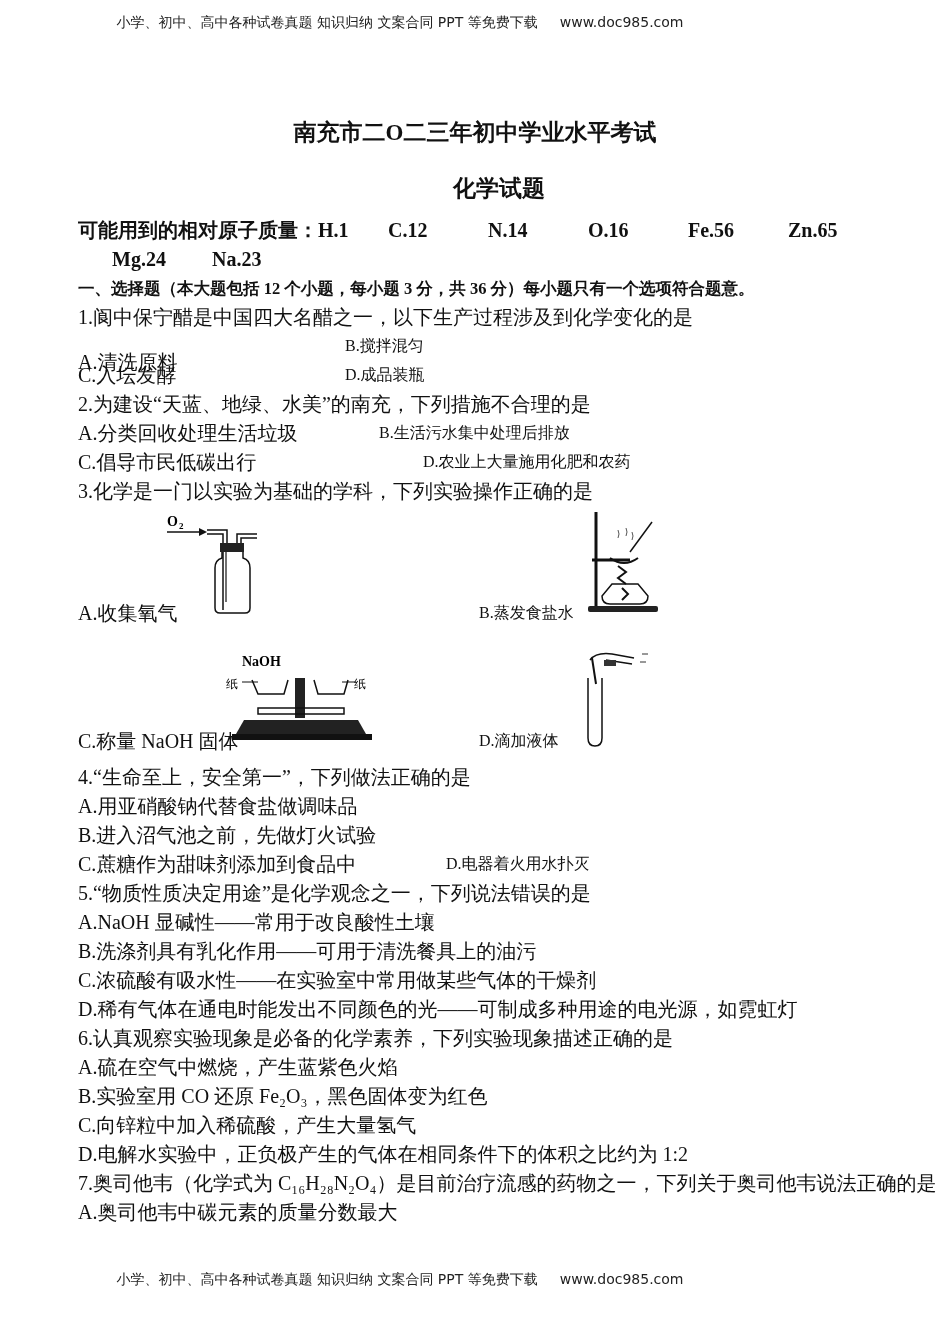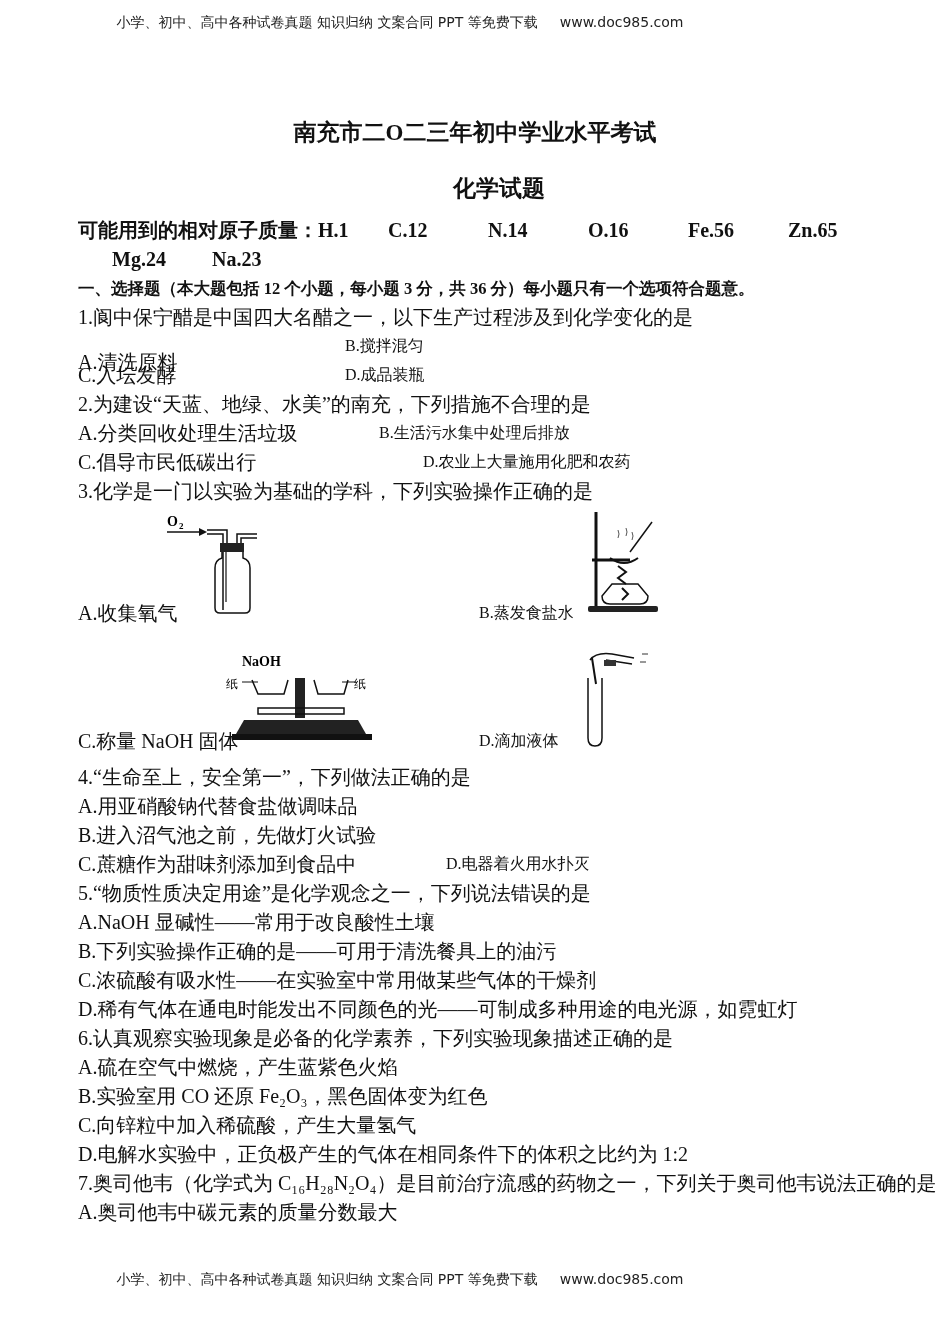--- a/index.html
+++ b/index.html
@@ -100,21 +100,21 @@
 <div class="col2" style="top:731px; left:479px;">D.滴加液体</div>
 
 <div class="line" style="top:767px;">4.“生命至上，安全第一”，下列做法正确的是</div>
 <div class="line" style="top:796px;text-align:right;">A.用亚硝酸钠代替食盐做调味品</div>
 <div class="line" style="top:825px;">B.进入沼气池之前，先做灯火试验</div>
 <div class="line" style="top:854px;">C.蔗糖作为甜味剂添加到食品中</div>
 <div class="col2" style="top:854px; left:446px;">D.电器着火用水扑灭</div>
 
 <div class="line" style="top:883px;">5.“物质性质决定用途”是化学观念之一，下列说法错误的是</div>
 <div class="line" style="top:912px;">A.NaOH 显碱性——常用于改良酸性土壤</div>
-<div class="line" style="top:941px;">B.下列实验操作正确的是——可用于清洗餐具上的油污</div>
+<div class="line" style="top:941px;">B.洗涤剂具有乳化作用——可用于清洗餐具上的油污</div>
 <div class="line" style="top:970px;">C.浓硫酸有吸水性——在实验室中常用做某些气体的干燥剂</div>
 <div class="line" style="top:999px;">D.稀有气体在通电时能发出不同颜色的光——可制成多种用途的电光源，如霓虹灯</div>
 
 <div class="line" style="top:1028px;">6.认真观察实验现象是必备的化学素养，下列实验现象描述正确的是</div>
 <div class="line" style="top:1057px;">A.硫在空气中燃烧，产生蓝紫色火焰</div>
 <div class="line" style="top:1086px;">B.实验室用 CO 还原 Fe₂O₃，黑色固体变为红色</div>
 <div class="line" style="top:1115px;">C.向锌粒中加入稀硫酸，产生大量氢气</div>
 <div class="line" style="top:1144px;">D.电解水实验中，正负极产生的气体在相同条件下的体积之比约为 1:2</div>
 
 <div class="line" style="top:1173px;">7.奥司他韦（化学式为 C₁₆H₂₈N₂O₄）是目前治疗流感的药物之一，下列关于奥司他韦说法正确的是</div>

